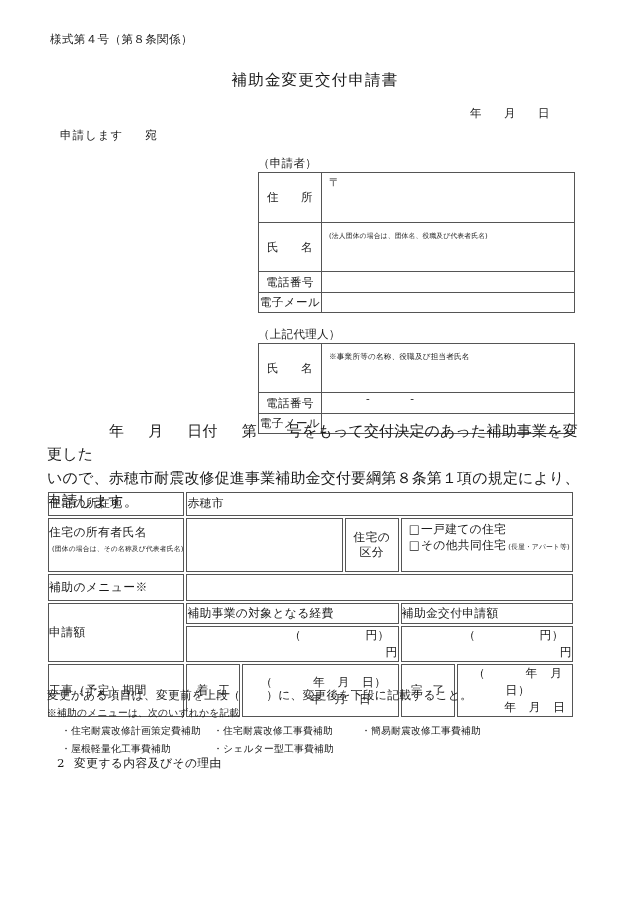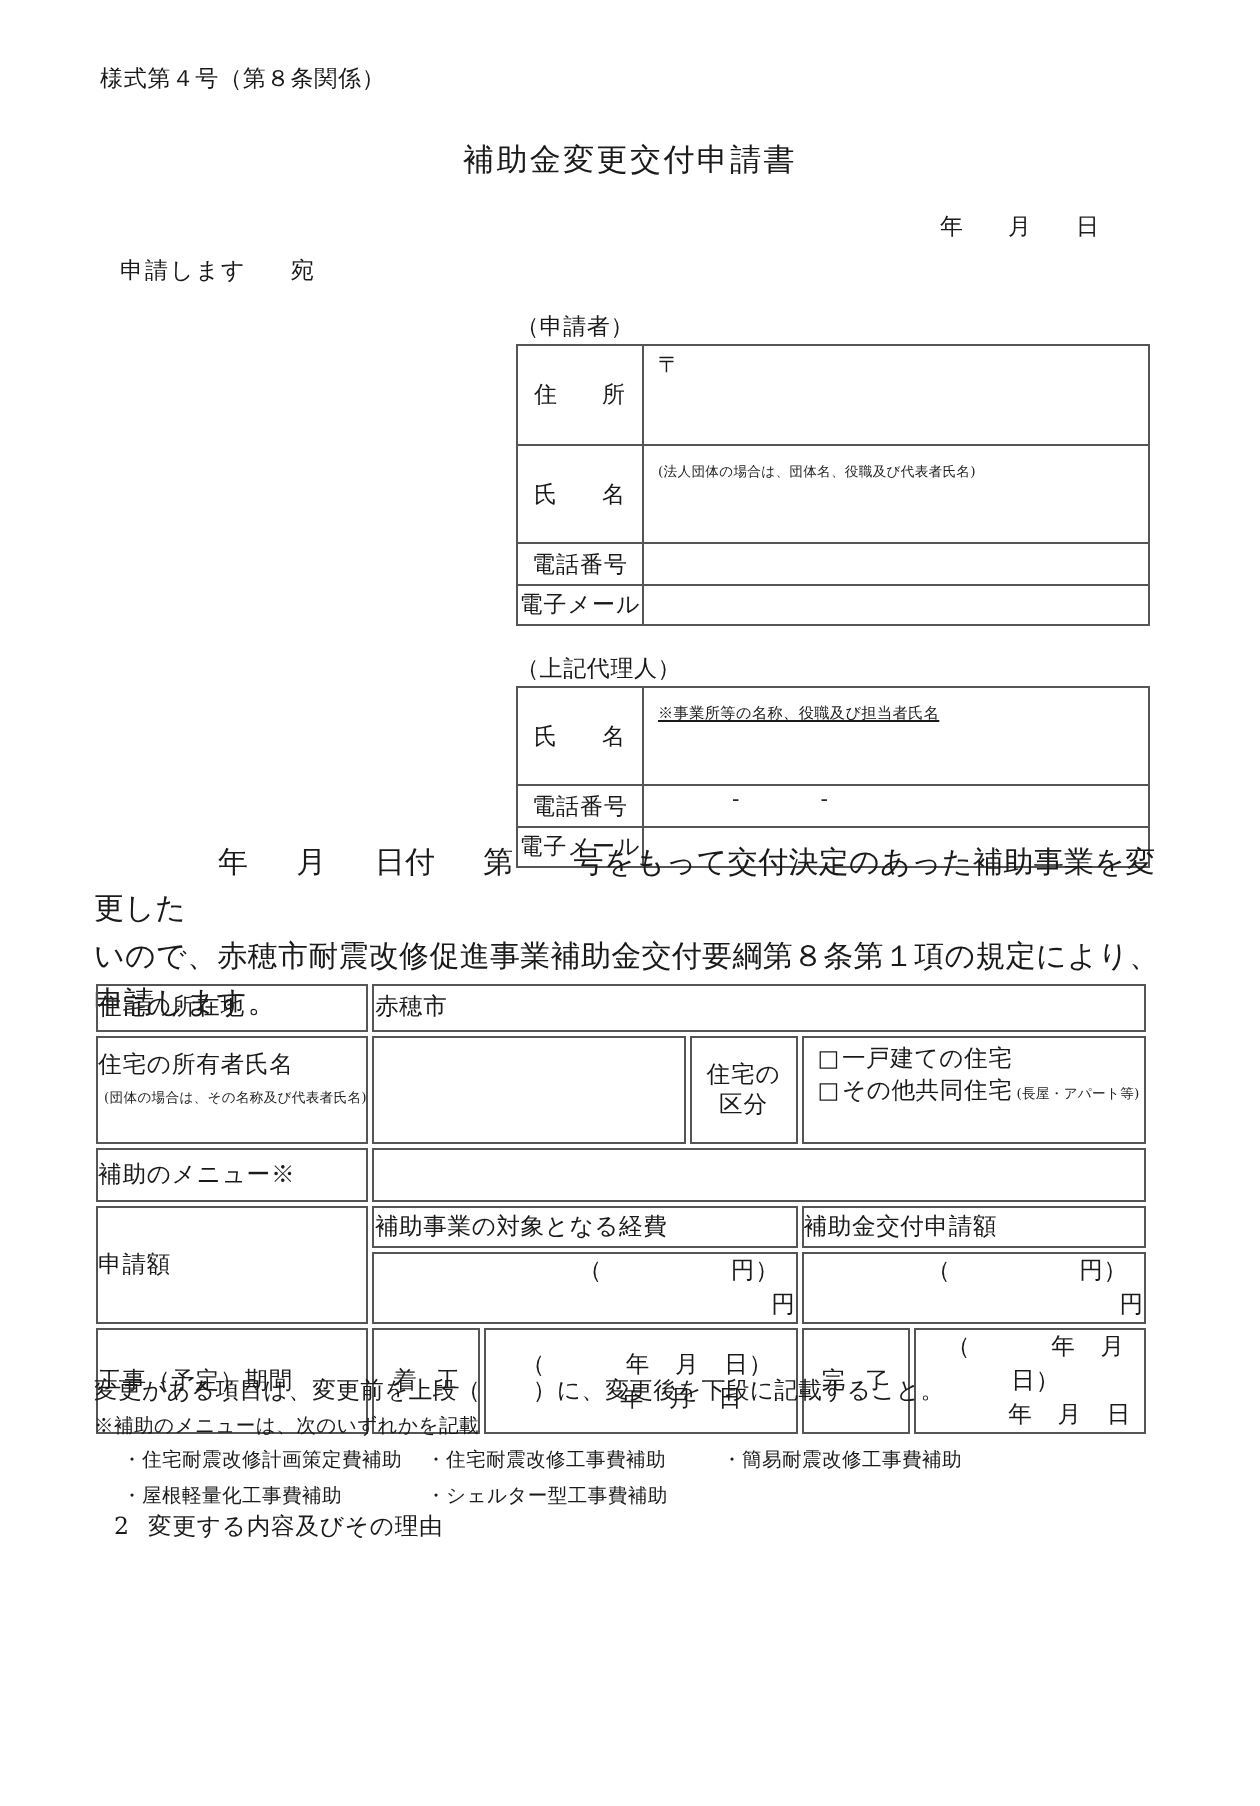--- a/index.html
+++ b/index.html
@@ -271,21 +271,21 @@
     <div class="tbl-cap">（上記代理人）</div>
     <table class="grid" id="agent-table">
       <tbody>
           <tr>
         <td class="lbl" style="width:62px;height:44px;">
           <div class="lbl-sp">
             <span>氏</span>
             <span>名</span>
           </div>
         </td>
-        <td class="topalign" style="height:44px;padding:4px 0 0 7px !important;text-decoration:underline;">
+        <td class="topalign" style="height:44px;padding:4px 0 0 7px !important;">
           <span class="note-small8">※事業所等の名称、役職及び担当者氏名</span>
         </td>
       </tr>
       <tr>
         <td class="lbl" style="height:20px;">電話番号</td>
         <td style="height:20px;">
           <div class="tel-dashes">
             <span>-</span><span class="d2"></span><span>-</span>
           </div>
         </td>

